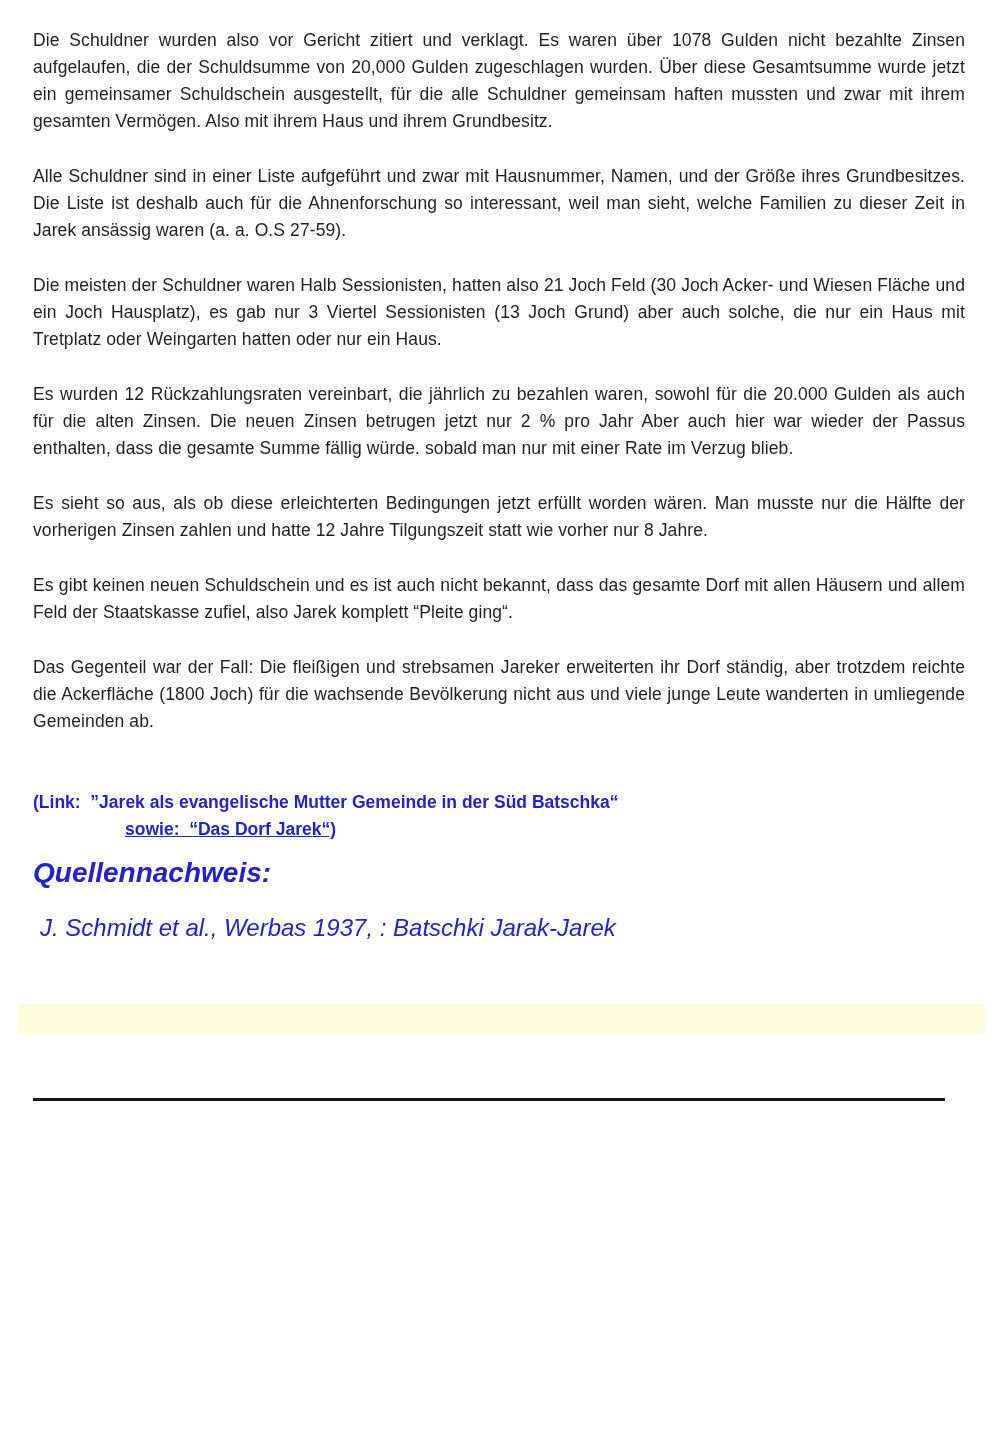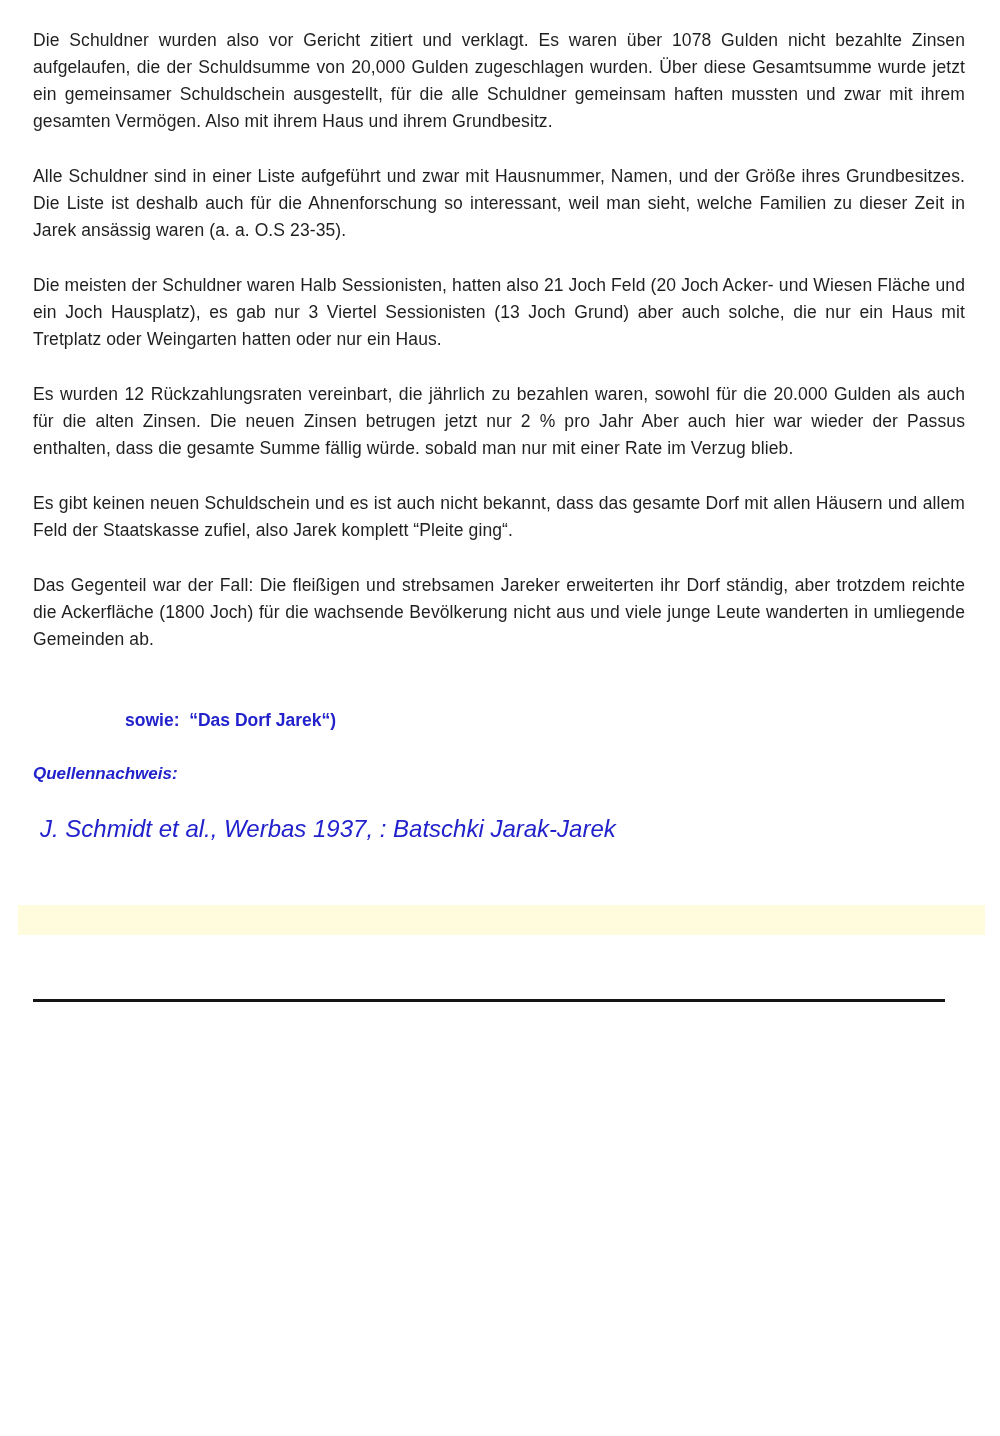--- a/index.html
+++ b/index.html
@@ -23,27 +23,27 @@
     letter-spacing: 0.1px;
   }
   .link-block {
     margin-top: 54px;
     color: var(--accent-blue, #2222cc);
     font-weight: bold;
     font-size: 17.5px;
     line-height: 27px;
   }
   .link-line { cursor: pointer; }
-  .link-line.indent { padding-left: 92px; }
+  .link-line.indent { padding-left: 92px; text-decoration: underline; }
   .sources-heading {
-    margin-top: 25px;
+    margin-top: 15px;
     color: var(--accent-blue, #2222cc);
     font-weight: bold;
     font-style: italic;
-    font-size: 17px;
+    font-size: 28px;
     line-height: 29px;
   }
   .citation {
     margin-top: 27px;
     padding-left: 7px;
     color: var(--accent-blue, #2222cc);
     font-style: italic;
     font-size: 24px;
     line-height: 27px;
   }
@@ -61,33 +61,35 @@
     border-top: 3px solid #141414;
   }
 </style>
 </head>
 <body>
 
 <div class="content">
 
   <p class="body-paragraph">Die Schuldner wurden also vor Gericht zitiert und verklagt. Es waren über 1078 Gulden nicht bezahlte Zinsen aufgelaufen, die der Schuldsumme von 20,000 Gulden zugeschlagen wurden. Über diese Gesamtsumme wurde jetzt ein gemeinsamer Schuldschein ausgestellt, für die alle Schuldner gemeinsam haften mussten und zwar mit ihrem gesamten Vermögen. Also mit ihrem Haus und ihrem Grundbesitz.</p>
 
-  <p class="body-paragraph">Alle Schuldner sind in einer Liste aufgeführt und zwar mit Hausnummer, Namen, und der Größe ihres Grundbesitzes. Die Liste ist deshalb auch für die Ahnenforschung so interessant, weil man sieht, welche Familien zu dieser Zeit in Jarek ansässig waren (a. a. O.S 23-35).</p>
+  <p class="body-paragraph">Alle Schuldner sind in einer Liste aufgeführt und zwar mit Hausnummer, Namen, und der Größe ihres Grundbesitzes. Die Liste ist deshalb auch für die Ahnenforschung so interessant, weil man sieht, welche Familien zu dieser Zeit in Jarek ansässig waren (a. a. O.S 27-59).</p>
 
 
-  <p class="body-paragraph">Die meisten der Schuldner waren Halb Sessionisten, hatten also 21 Joch Feld (20 Joch Acker- und Wiesen Fläche und ein Joch Hausplatz), es gab nur 3 Viertel Sessionisten (13 Joch Grund) aber auch solche, die nur ein Haus mit Tretplatz oder Weingarten hatten oder nur ein Haus.</p>
+  <p class="body-paragraph">Die meisten der Schuldner waren Halb Sessionisten, hatten also 21 Joch Feld (30 Joch Acker- und Wiesen Fläche und ein Joch Hausplatz), es gab nur 3 Viertel Sessionisten (13 Joch Grund) aber auch solche, die nur ein Haus mit Tretplatz oder Weingarten hatten oder nur ein Haus.</p>
 
   <p class="body-paragraph">Es wurden 12 Rückzahlungsraten vereinbart, die jährlich zu bezahlen waren, sowohl für die 20.000 Gulden als auch für die alten Zinsen. Die neuen Zinsen betrugen jetzt nur 2 % pro Jahr Aber auch hier war wieder der Passus enthalten, dass die gesamte Summe fällig würde. sobald man nur mit einer Rate im Verzug blieb.</p>
 
+  <p class="body-paragraph">Es sieht so aus, als ob diese erleichterten Bedingungen jetzt erfüllt worden wären. Man musste nur die Hälfte der vorherigen Zinsen zahlen und hatte 12 Jahre Tilgungszeit statt wie vorher nur 8 Jahre.</p>
 
   <p class="body-paragraph">Es gibt keinen neuen Schuldschein und es ist auch nicht bekannt, dass das gesamte Dorf mit allen Häusern und allem Feld der Staatskasse zufiel, also Jarek komplett “Pleite ging“.</p>
 
   <p class="body-paragraph">Das Gegenteil war der Fall: Die fleißigen und strebsamen Jareker erweiterten ihr Dorf ständig, aber trotzdem reichte die Ackerfläche (1800 Joch) für die wachsende Bevölkerung nicht aus und viele junge Leute wanderten in umliegende Gemeinden ab.</p>
 
   <div class="link-block">
+    <div class="link-line">(Link:&nbsp; ”Jarek als evangelische Mutter Gemeinde in der Süd Batschka“</div>
     <div class="link-line indent">sowie:&nbsp; “Das Dorf Jarek“)</div>
   </div>
 
   <div class="sources-heading">Quellennachweis:</div>
 
   <div class="citation">J. Schmidt et al., Werbas 1937, : Batschki Jarak-Jarek</div>
 
   <div class="highlight-band"></div>
 
   <div class="divider"></div>

